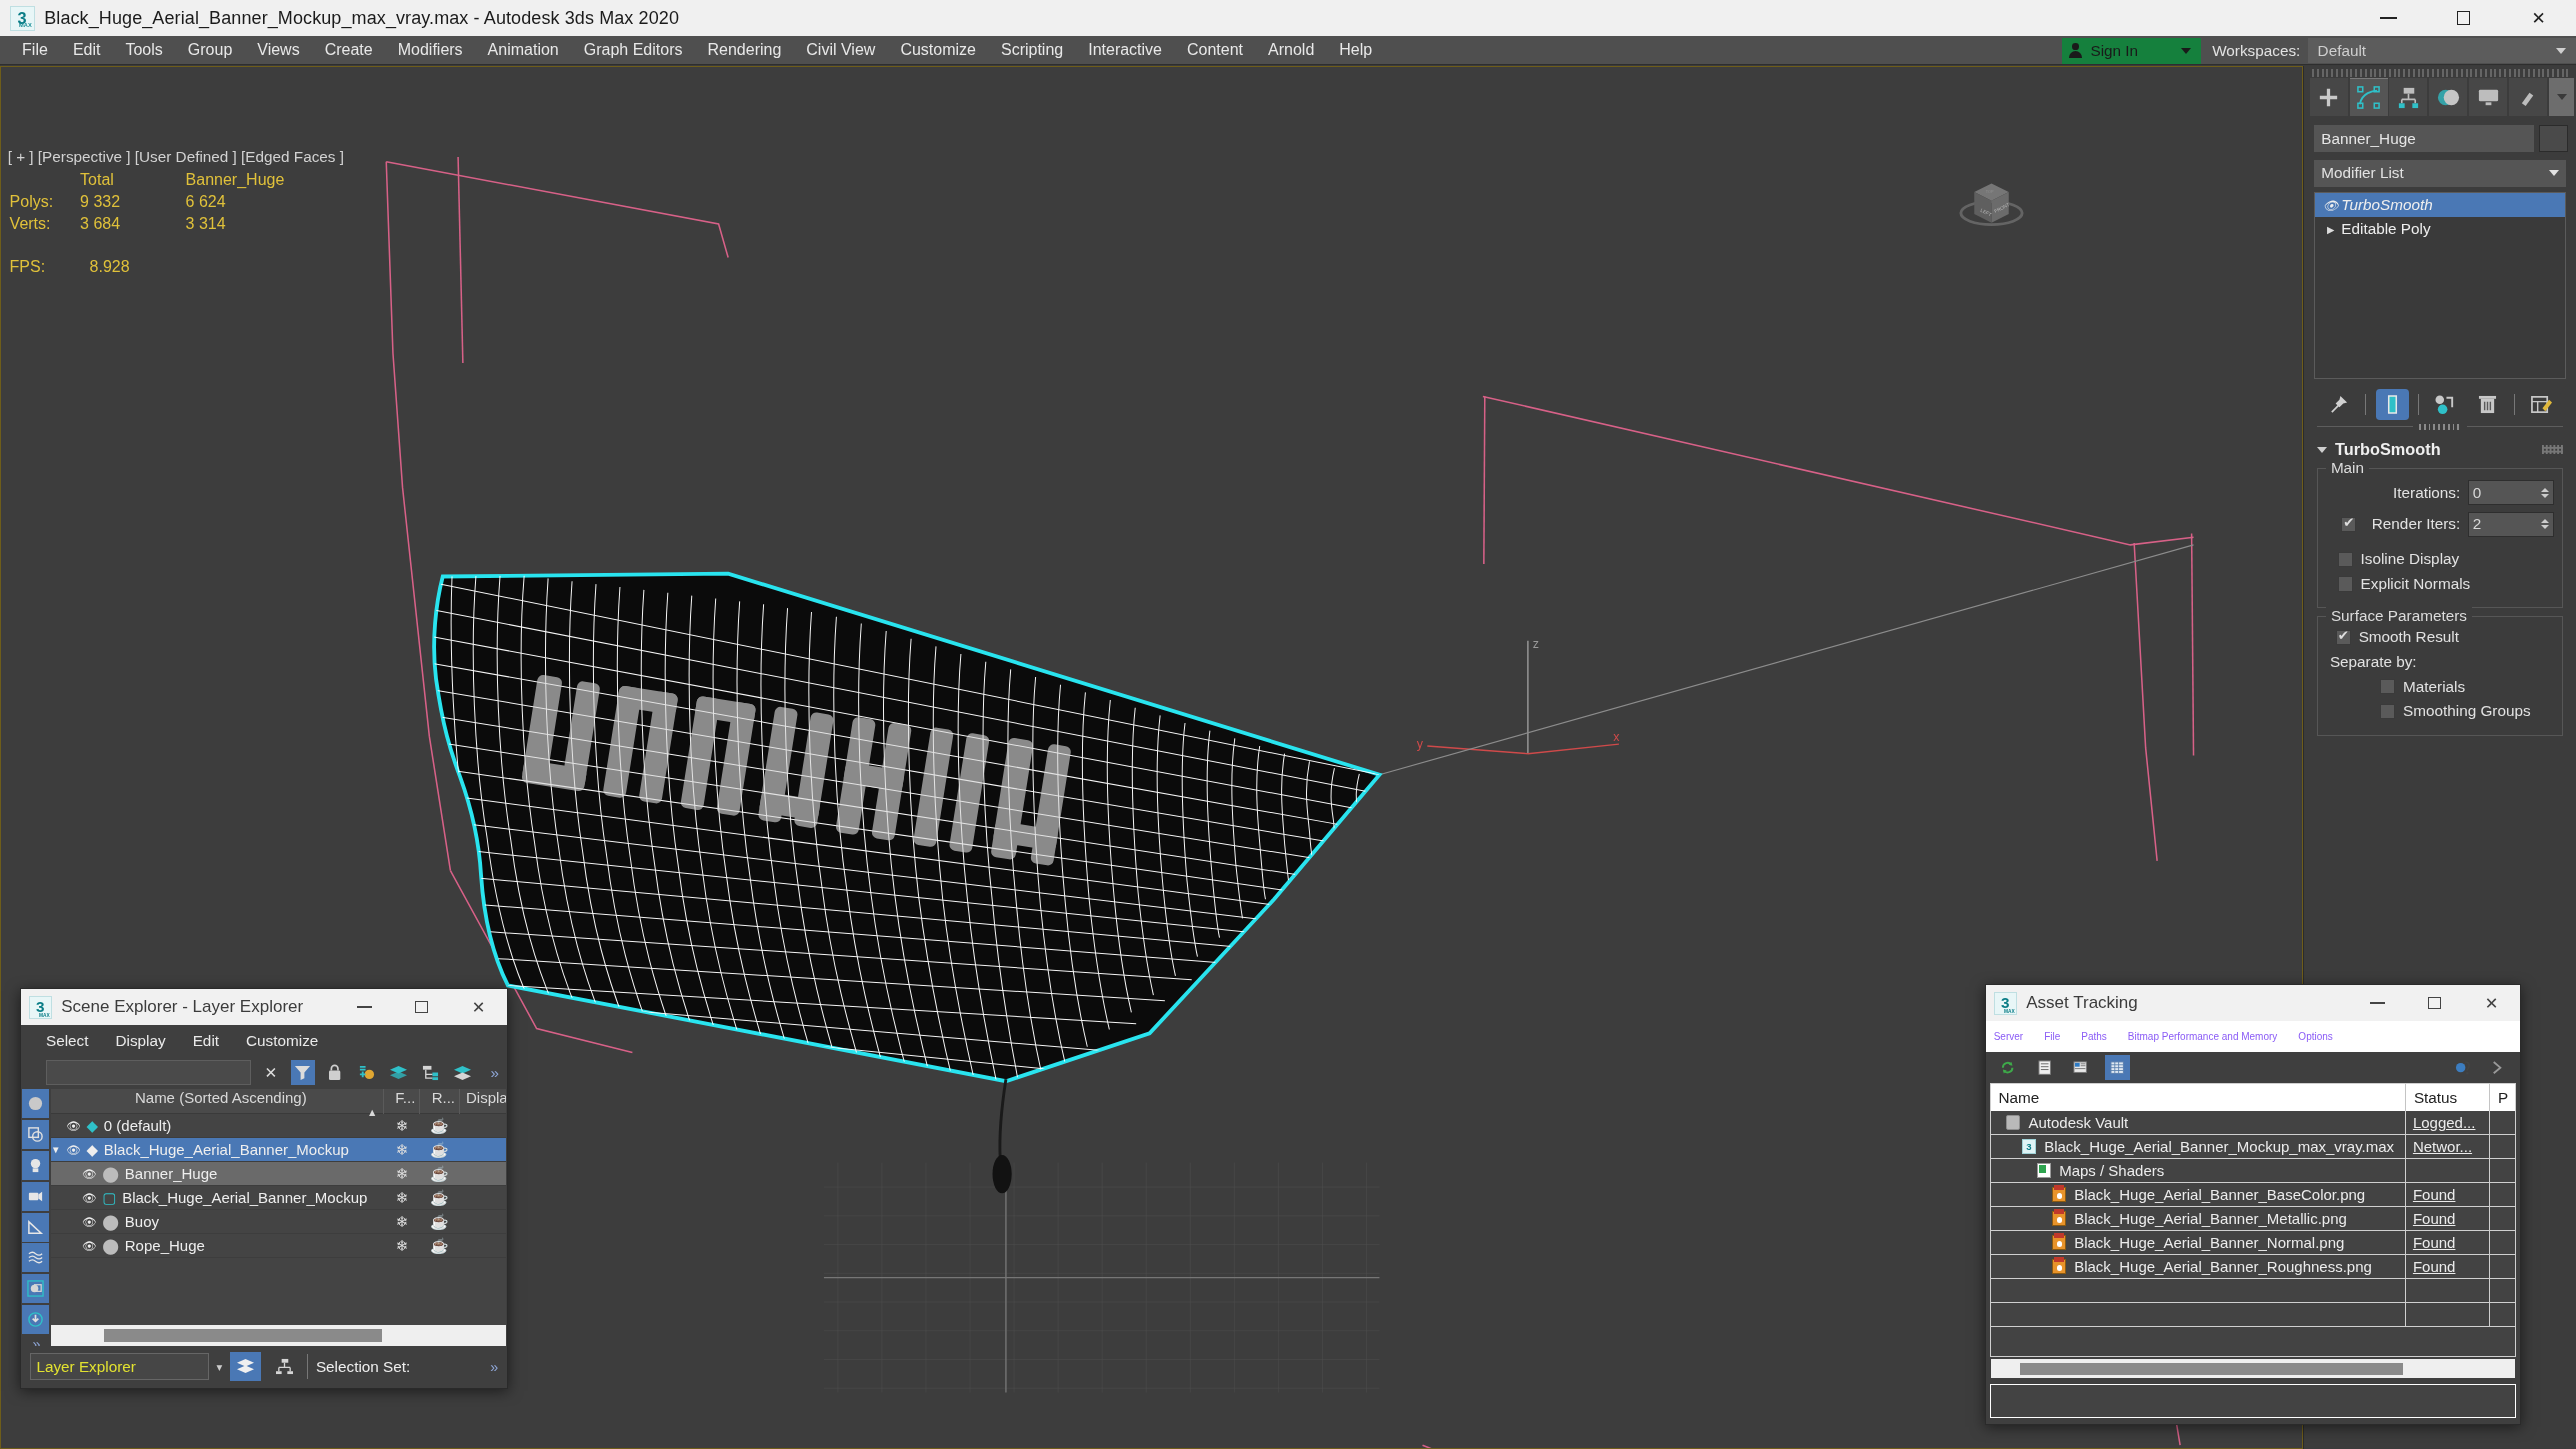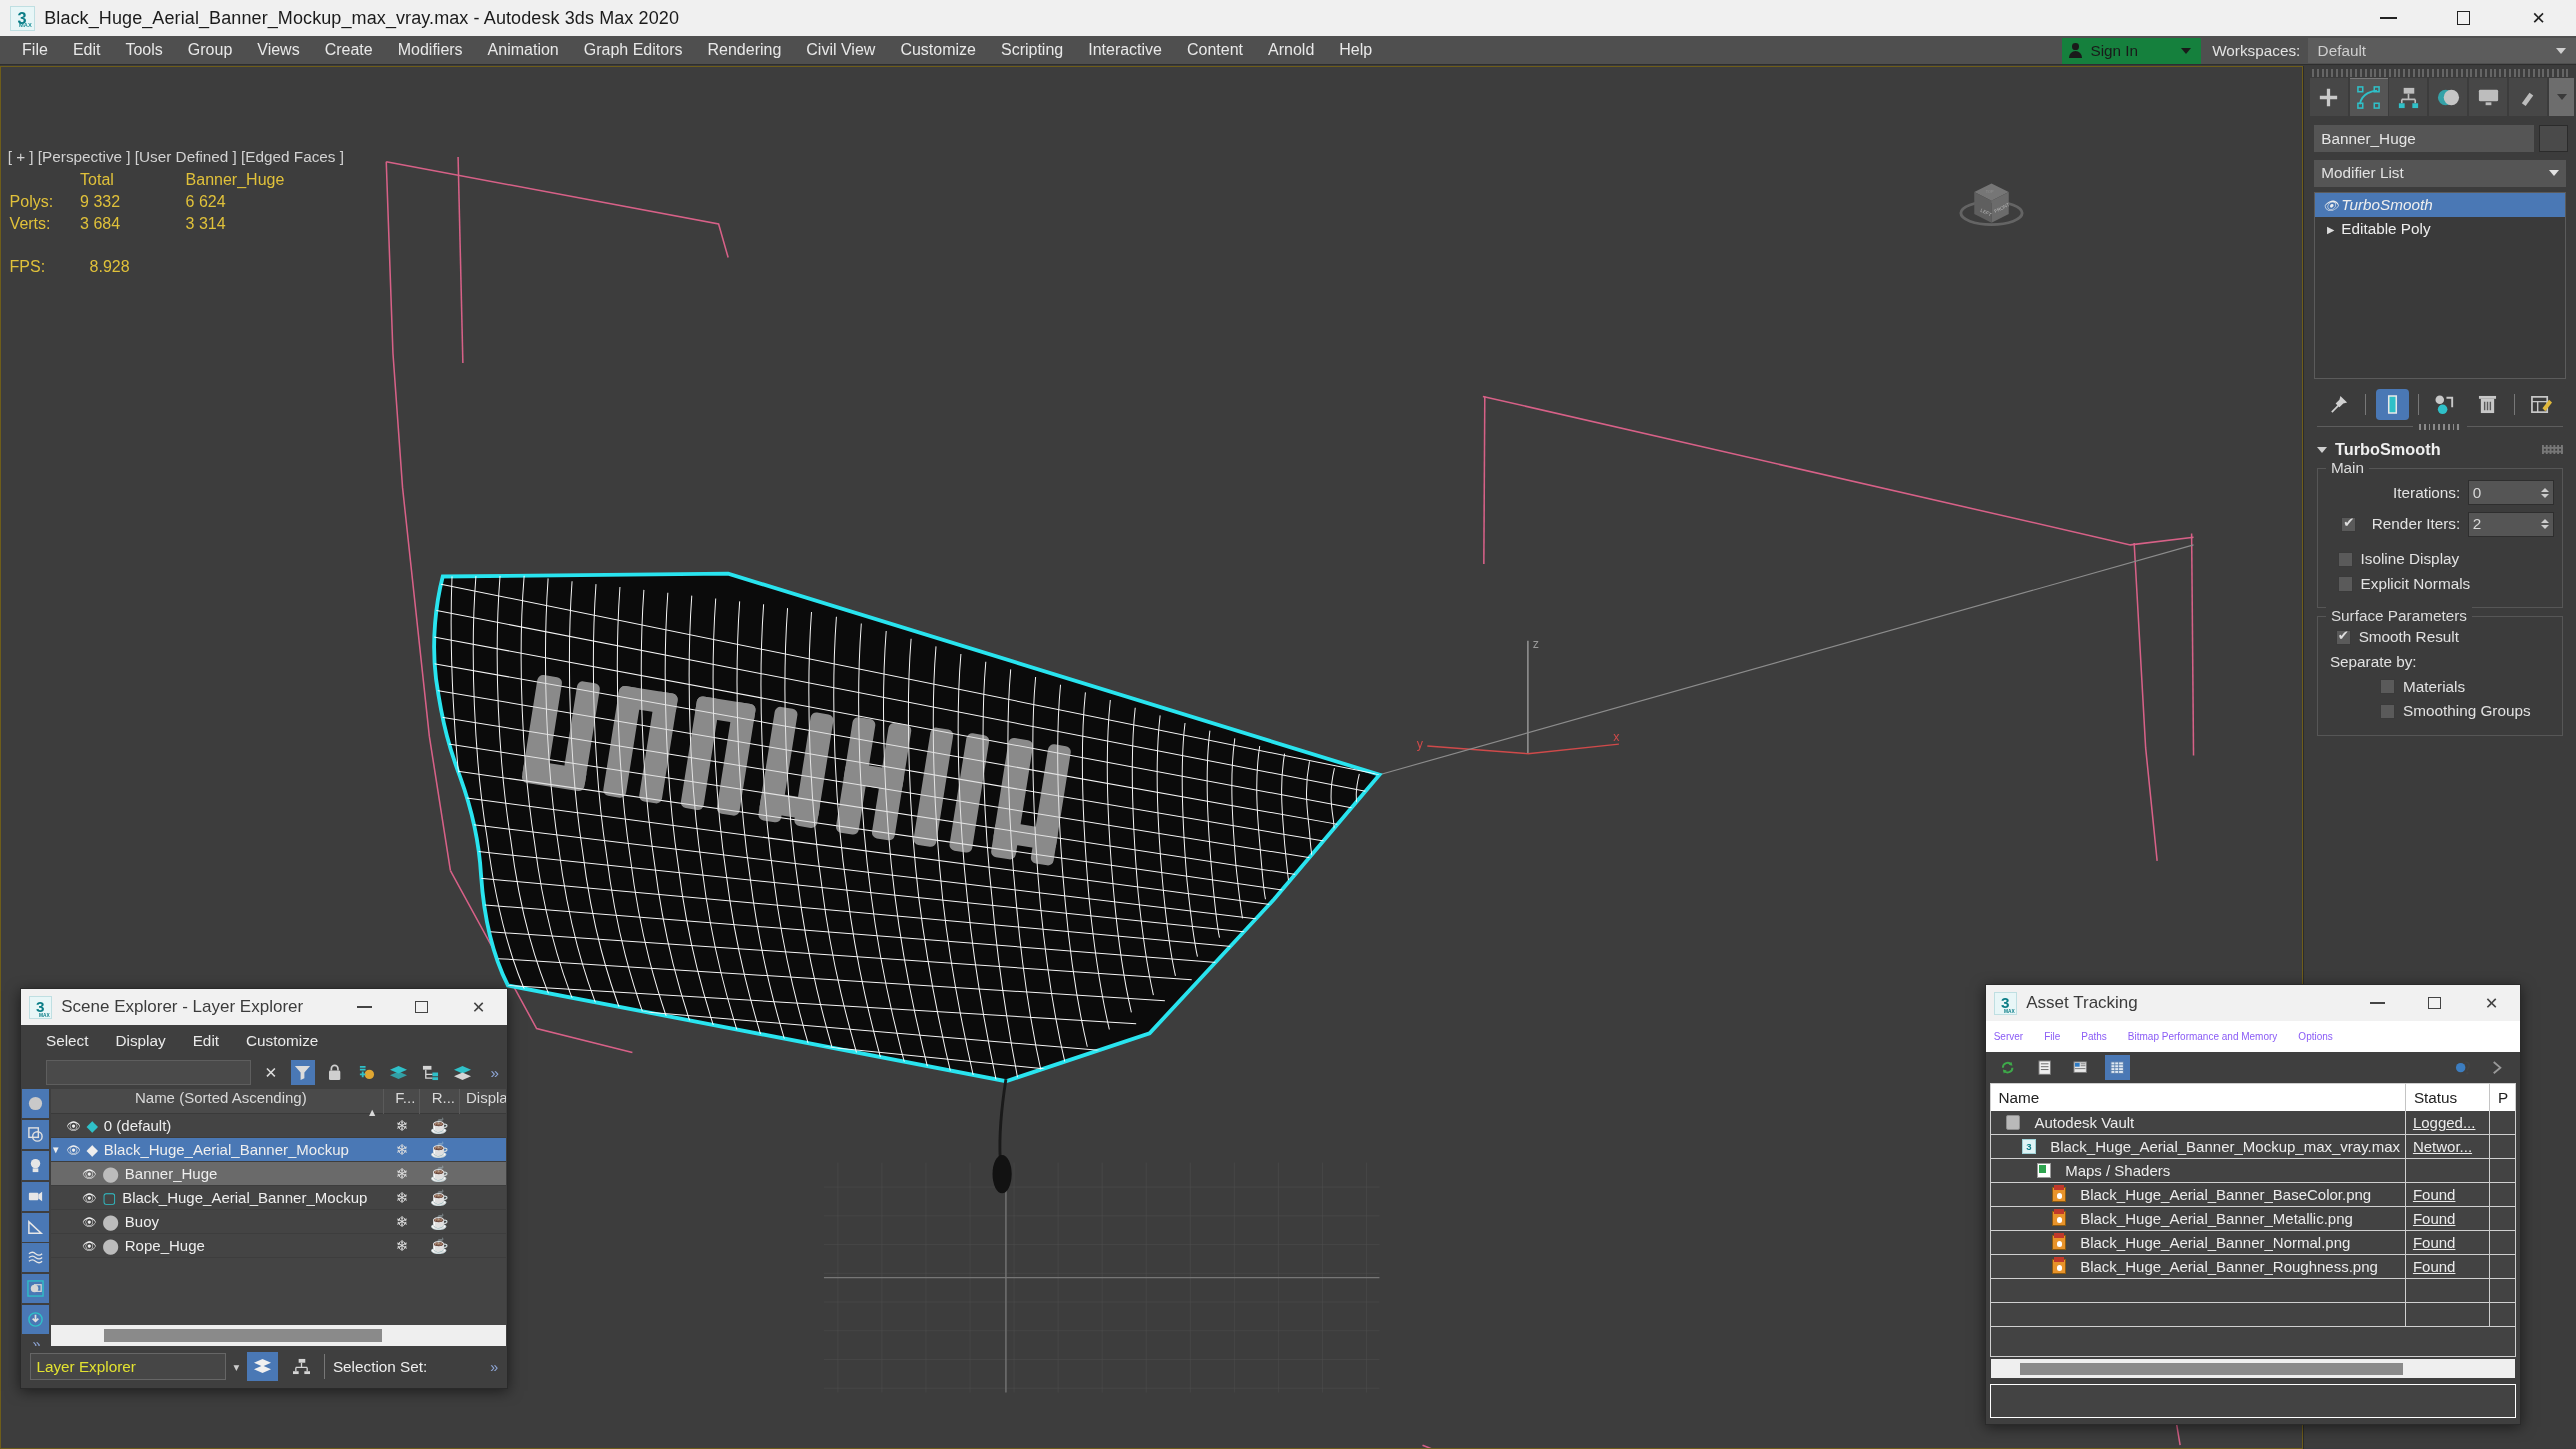--- a/index.html
+++ b/index.html
@@ -163,21 +163,21 @@
   .se-row.sel{ background:#4a78b5;}
   .se-row.alt{ background:#6a6a6a;}
   .se-row .nm{ flex:1; display:flex; align-items:center; gap:5.7px; overflow:hidden; white-space:nowrap;}
   .se-row .col{ width:36px; text-align:center; color:#dcdcdc; }
   .se-row .col2{ width:40px; text-align:center; }
   .se-row .col3{ width:46px; }
   .se-scroll{ position:absolute; left:30px; right:1px; bottom:42px; height:21px; background:#efefef;}
   .se-scroll .th{ height:13.4px;margin:3.8px 0 0 53px; width:278px; background:#8a8a8a;}
   .se-status{ position:absolute; left:1px; right:1px; bottom:1px; height:41px; background:#3f3f3f;
               display:flex; align-items:center; padding:0 7.7px; gap:7.7px;}
-  .se-combo{ width:196px;height:27px;background:#464646;border:1px solid #666;color:#e2e230;
+  .se-combo{ width:179px;height:27px;background:#464646;border:1px solid #666;color:#e2e230;
              font-size:15.3px;display:flex;align-items:center;padding:0 5.7px;}
   .se-status .ti{ width:31px;height:29px;display:flex;align-items:center;justify-content:center;font-size:16.3px;color:#ddd;}
   .se-status .ti.on{background:#4a78b5;}
   .se-status .vsep{width:1px;height:25px;background:#777;}
   .se-status .ss{ font-size:15.3px;color:#eee;}
   .se-status .more{ margin-left:auto; color:#8fa7d8; font-size:14.4px;}
 
   
   #assetTracking{ left:1985px; top:984px; width:536px; height:441px; }
   .at-menu{ height:31px; background:#fff; display:flex; align-items:center; padding-left:7.7px; gap:21px;}
@@ -185,21 +185,21 @@
   .at-tb{ height:31px; background:#3f3f3f; display:flex; align-items:center; padding-left:9.6px; gap:11.5px;}
   .at-tb .ti{ width:25px;height:25px;display:flex;align-items:center;justify-content:center;font-size:13.4px;}
   .at-tb .ti.on{ background:#4a78b5;}
   .at-tb .sp{ margin-left:auto; display:flex; gap:9.6px; padding-right:9.6px;}
   .at-table{ position:absolute; left:3.8px; right:3.8px; top:98px; bottom:67px; background:#434343;
              border:1px solid #cfcfcf; overflow:hidden;}
   .at-hdr{ display:flex; height:27px; background:#fff; font-size:15.3px; color:#222; align-items:center;}
   .at-hdr .c{ height:27px;display:flex;align-items:center;padding-left:7.7px; border-right:1px solid #c4c4c4;}
   .at-row{ display:flex; height:24px; align-items:center; font-size:15px; color:#ececec;
            border-bottom:1px solid #d0d0d0;}
-  .at-row .nm{ flex:1; display:flex; align-items:center; gap:14px; white-space:nowrap; overflow:hidden;
+  .at-row .nm{ flex:1; display:flex; align-items:center; gap:8px; white-space:nowrap; overflow:hidden;
                border-right:1px solid #d0d0d0; height:24px; }
   .at-row .st{ width:84px; padding-left:6.7px; border-right:1px solid #d0d0d0; height:24px;
                display:flex;align-items:center;text-decoration:underline;}
   .at-row .p{ width:25px; }
   .at-hscroll{ position:absolute; left:4.8px; right:4.8px; bottom:46px; height:19px; background:#efefef;}
   .at-hscroll .th{ height:12.5px; margin:3.8px 0 0 29px; width:383px; background:#8a8a8a;}
   .at-bottom{ position:absolute; left:3.8px; right:3.8px; bottom:5.7px; height:34px; background:#434343;
               border:1.9px solid #fff;}
   .pngico{ width:14.4px;height:14.4px;background:#e8932a;border:1px solid #8a5a12; position:relative; flex:none;}
   .pngico::before{ content:""; position:absolute; top:-2.9px; left:1px; width:10.5px;height:4.8px;background:#c0392b;}

